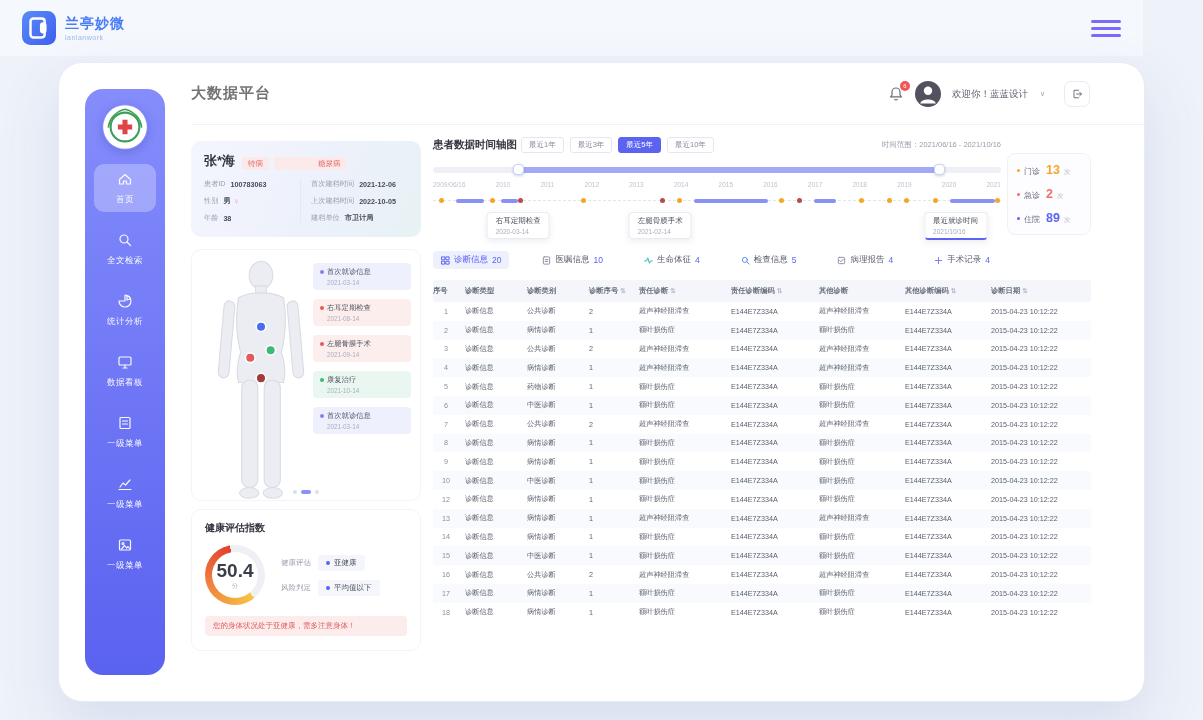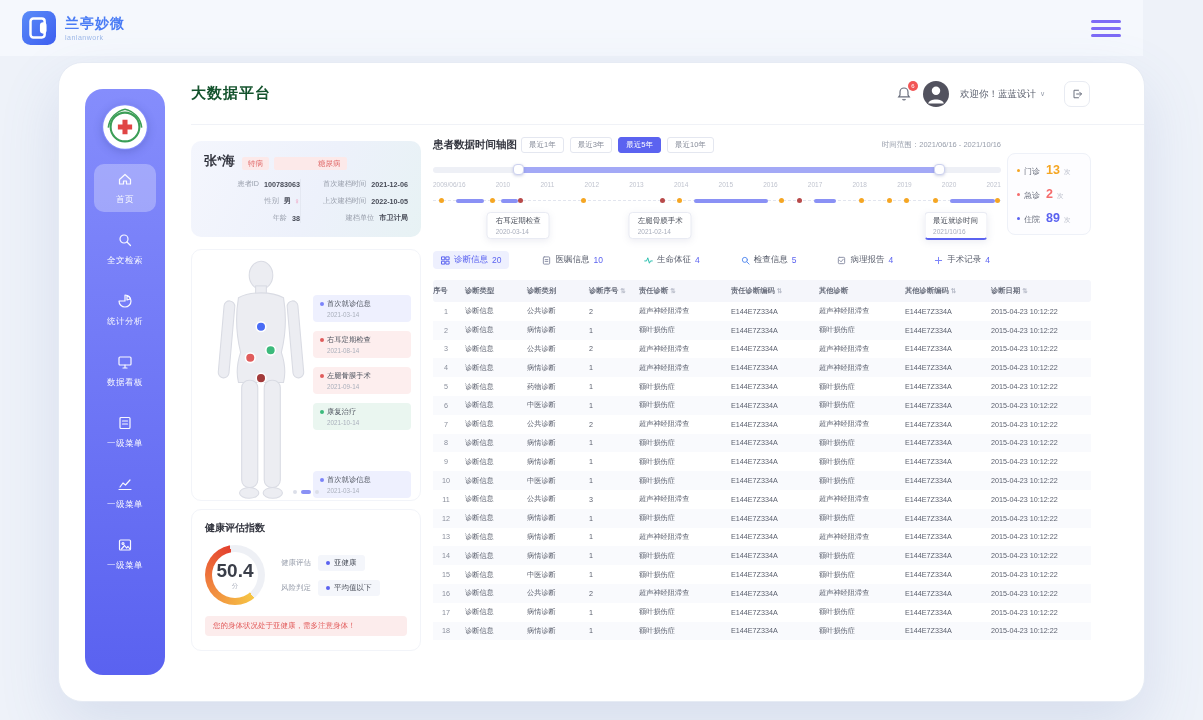--- a/index.html
+++ b/index.html
@@ -22,39 +22,39 @@
   .sidebar { position:absolute; left:26px; top:26px; width:80px; height:586px; border-radius:18px; background:linear-gradient(180deg,var(--sidebartop),var(--sidebarbottom)); overflow:hidden; }
   .hosp-logo { width:46px; height:46px; margin:15px auto 14px; border-radius:50%; box-shadow:0 2px 8px rgba(40,50,130,.25); }
   .hosp-logo svg { width:46px; height:46px; display:block; }
   .nav-item { width:62px; margin:0 auto 13px; padding:7px 0 6px; border-radius:10px; text-align:center; color:rgba(255,255,255,.95); cursor:pointer; }
   .nav-item.active { background:rgba(255,255,255,.28); }
   .nav-item svg { width:16px; height:16px; fill:none; stroke:#fff; stroke-width:1.2; stroke-linecap:round; stroke-linejoin:round; opacity:.95; }
   .nav-label { font-size:8.5px; margin-top:3px; letter-spacing:.5px; }
 
   
   .content-header { position:absolute; left:132px; right:0; top:0; height:62px; border-bottom:1px solid #f0f2f7; display:flex; align-items:center; }
-  .content-header h1 { font-size:15px; font-weight:bold; color:#14532d; letter-spacing:1px; }
+  .content-header h1 { font-size:15px; font-weight:bold; color:#737373; letter-spacing:1px; }
   .header-right { position:absolute; right:54px; top:0; height:62px; display:flex; align-items:center; gap:11px; }
   .bell-wrap { position:relative; cursor:pointer; }
   .bell-wrap svg { width:16px; height:16px; fill:none; stroke:#6a6f7d; stroke-width:1.2; display:block; }
   .bell-badge { position:absolute; top:-5px; right:-6px; min-width:10px; height:10px; border-radius:5px; background:#f25555; color:#fff; font-size:6px; line-height:10px; text-align:center; padding:0 2px; }
   .avatar { width:26px; height:26px; border-radius:50%; background:#52525e; overflow:hidden; cursor:pointer; }
   .avatar svg { width:26px; height:26px; display:block; }
-  .welcome { font-size:9.5px; color:#5a5f6d; cursor:pointer; display:flex; align-items:center; gap:4px; }
+  .welcome { font-size:9.5px; color:#5a5f6d; cursor:pointer; display:flex; align-items:center; gap:12px; }
   .chev { font-size:7px; color:#9aa0ad; }
   .logout-btn { width:26px; height:26px; border:1px solid #e8ebf2; border-radius:7px; display:flex; align-items:center; justify-content:center; margin-left:8px; cursor:pointer; background:#fff; }
   .logout-btn svg { width:12px; height:12px; fill:none; stroke:#6a6f7d; stroke-width:1.3; stroke-linecap:round; stroke-linejoin:round; }
 
   
   .patient-card { position:absolute; left:132px; top:78px; width:230px; height:96px; border-radius:10px; padding:11px 13px; background:linear-gradient(115deg,#f4f6fd 0%,#edf1fb 55%,#e7f2f4 100%); }
   .p-name-row { display:flex; align-items:center; gap:7px; margin-bottom:9px; }
   .p-name { font-size:13px; font-weight:bold; color:#33353f; }
   .p-badge { font-size:7.5px; color:var(--badgetext); background:var(--badgebg); border-radius:2px; padding:2px 6px; }
   .p-fields { display:flex; }
-  .p-col { display:flex; flex-direction:column; gap:7px;align-items:flex-end; }
+  .p-col { display:flex; flex-direction:column; gap:7px; }
   .p-col.left { width:96px; }
   .p-col.right { flex:1; border-left:1px solid #e4e8f2; padding-left:10px; }
   .p-row { display:flex; align-items:center; font-size:7.2px; }
   .p-label { color:#9aa0ad; margin-right:5px; white-space:nowrap; }
   .p-value { color:#474b57; font-weight:bold; white-space:nowrap; }
   .gender-icon { color:#f08bb0; font-size:8px; margin-left:3px; }
 
   
   .timeline-card { position:absolute; left:374px; top:74px; width:568px; height:150px; }
   .tl-head { display:flex; align-items:center; gap:0; }
@@ -83,21 +83,21 @@
   .vs-dot { width:3px; height:3px; border-radius:50%; align-self:center; }
   .vs-label { font-size:8px; color:#6a6f7d; }
   .vs-value { font-size:12.5px; font-weight:bold; margin-left:2px; }
   .vs-unit { font-size:6.5px; color:#b0b5c2; }
 
   
   .body-card { position:absolute; left:132px; top:186px; width:230px; height:252px; border:1px solid #f2f4f9; border-radius:10px; background:#fff; }
   .body-fig { position:absolute; left:10px; top:8px; width:118px; height:228px; }
   .body-callouts { position:absolute; right:9px; top:13px; width:98px; display:flex; flex-direction:column; gap:9px; }
   .b-callout { border-radius:4px; padding:4px 7px; }
-  .b-callout.tone-purple { background:#eef0fe;margin-top:32px; }
+  .b-callout.tone-purple { background:#eef0fe; }
   .b-callout.tone-red { background:#fdeeee; }
   .b-callout.tone-green { background:#eaf6f0; }
   .bc-title { font-size:7.3px; color:#4f545f; display:flex; align-items:center; gap:3px; white-space:nowrap; }
   .bc-dot { width:4px; height:4px; border-radius:50%; flex:none; }
   .bc-date { font-size:6.3px; color:#aab0bc; margin-top:2px; margin-left:7px; }
   .pager { position:absolute; left:0; right:0; bottom:6px; display:flex; justify-content:center; gap:4px; }
   .pager span { width:4px; height:4px; border-radius:2px; background:#dcdfe9; cursor:pointer; }
   .pager span.on { width:10px; background:var(--bar); }
 
   
@@ -650,31 +650,20 @@
             <td>诊断信息</td>
             <td>中医诊断</td>
             <td>1</td>
             <td>额叶损伤症</td>
             <td>E144E7Z334A</td>
             <td>额叶损伤症</td>
             <td>E144E7Z334A</td>
             <td>2015-04-23 10:12:22</td>
           </tr>
           <tr>
-            <td>11</td>
-            <td>诊断信息</td>
-            <td>公共诊断</td>
-            <td>3</td>
-            <td>超声神经阻滞查</td>
-            <td>E144E7Z334A</td>
-            <td>超声神经阻滞查</td>
-            <td>E144E7Z334A</td>
-            <td>2015-04-23 10:12:22</td>
-          </tr>
-          <tr>
             <td>12</td>
             <td>诊断信息</td>
             <td>病情诊断</td>
             <td>1</td>
             <td>额叶损伤症</td>
             <td>E144E7Z334A</td>
             <td>额叶损伤症</td>
             <td>E144E7Z334A</td>
             <td>2015-04-23 10:12:22</td>
           </tr>

